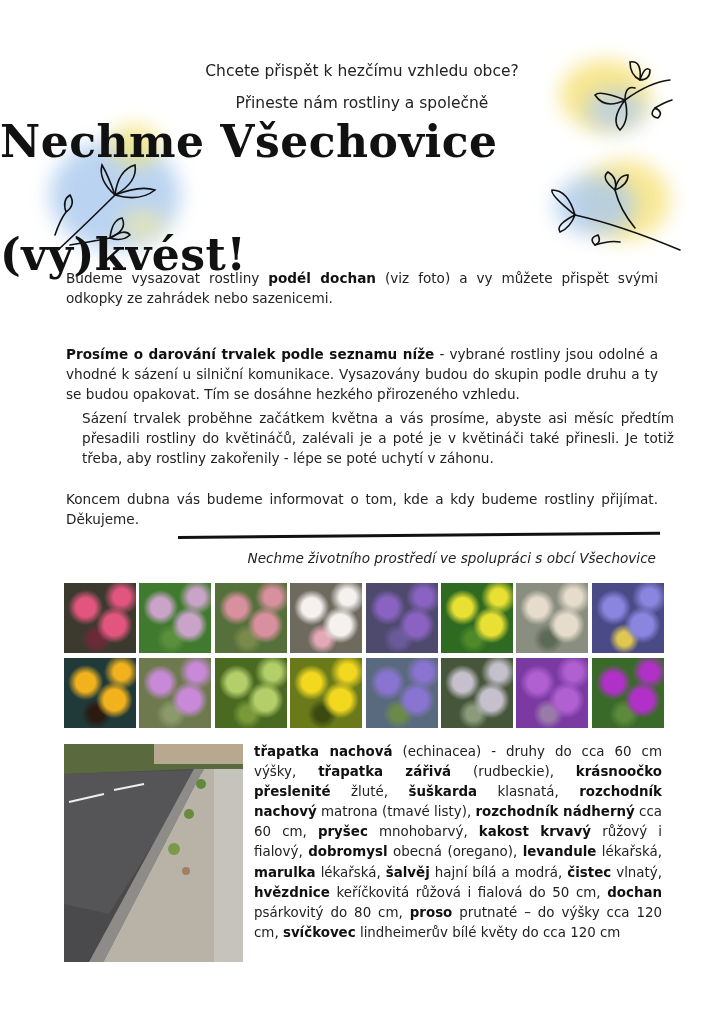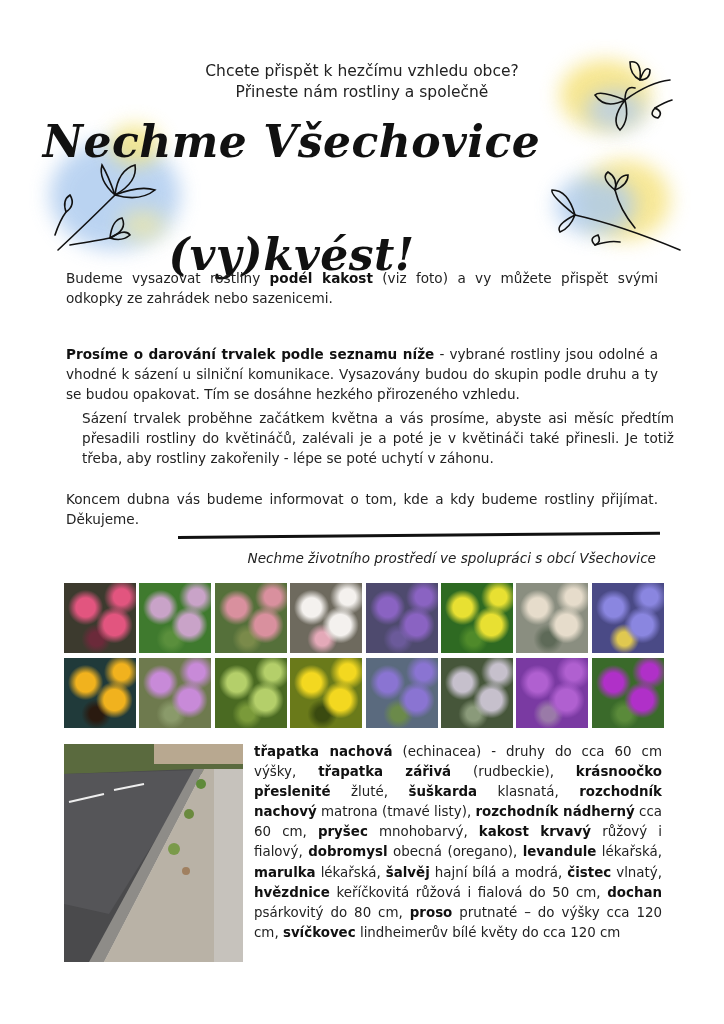--- a/index.html
+++ b/index.html
@@ -1,20 +1,20 @@
 <!DOCTYPE html>
 <html><head>
 <meta charset="utf-8">
 <style>
   html, body { margin:0; padding:0; background:#ffffff; }
   body { width:724px; height:1024px; position:relative; overflow:hidden;
          font-family:"DejaVu Sans", sans-serif; color:#1a1a1a; }
   .abs { position:absolute; }
   .intro { left:0; width:724px; text-align:center; font-size:15.5px; line-height:22px; color:#222; }
-  .title { left:0; width:583px; text-align:center; font-family:"DejaVu Serif", serif; font-style:italic;
+  .title { left:0; width:583px; font-family:"DejaVu Serif", serif; 
            font-weight:bold; color:#111; letter-spacing:0.5px; }
   .t1 { top:112px; font-size:44px; line-height:60px; }
   .t2 { top:186px; font-size:44px; line-height:60px;margin-top:39px; }
   .para { left:66px; width:592px; font-size:13.6px; line-height:20px; text-align:justify; color:#222; }
   .para b { font-weight:bold; color:#111; }
   .sig-line { left:178px; top:536px; width:482px; height:3px; background:#111; transform:rotate(-0.5deg); transform-origin:left; }
   .sig { right:68px; top:550px; font-size:13.6px; font-style:italic; color:#222; }
   .grid { left:64px; top:583px; width:596px; display:grid; grid-template-columns:repeat(8, 72px);
           grid-template-rows:70px 70px; column-gap:3.4px; row-gap:5px; }
   .tile { width:72px; height:70px; position:relative; overflow:hidden; }
@@ -66,26 +66,26 @@
     <path d="M35 165 Q15 175 20 182 Q30 178 35 165"></path>
     <path d="M75 140 Q80 160 95 178"></path>
     <path d="M75 140 Q60 128 68 122 Q78 128 75 140"></path>
     <path d="M75 140 Q78 125 88 125 Q88 135 75 140"></path>
     <path d="M55 195 Q70 190 80 192"></path>
     <path d="M55 195 Q48 188 58 185 Q62 192 55 195"></path>
   </g>
 </svg>
 
 <div class="abs intro" style="top:60px;">Chcete přispět k hezčímu vzhledu obce?</div>
-<div class="abs intro" style="top:81px;">Přineste nám rostliny a společně</div>
+<div class="abs intro" style="top:92px;">Přineste nám rostliny a společně</div>
 <div class="abs title t1">Nechme Všechovice</div>
 <div class="abs title t2">(vy)kvést!</div>
 
 <div class="abs para" style="top:268px;">
-  <span>Budeme vysazovat rostliny </span><b>podél kakost</b><span> (viz foto) a vy můžete přispět svými odkopky ze zahrádek nebo sazenicemi.</span>
+  <span>Budeme vysazovat rostliny </span><b>podél dochan</b><span> (viz foto) a vy můžete přispět svými odkopky ze zahrádek nebo sazenicemi.</span>
 </div>
 <div class="abs para" style="top:344px;">
   <b>Prosíme o darování trvalek podle seznamu níže</b><span> - vybrané rostliny jsou odolné a vhodné k sázení u silniční komunikace. Vysazovány budou do skupin podle druhu a ty se budou opakovat. Tím se dosáhne hezkého přirozeného vzhledu.</span>
 </div>
 <div class="abs para" style="top:408px;margin-left:16px;">Sázení trvalek proběhne začátkem května a vás prosíme, abyste asi měsíc předtím přesadili rostliny do květináčů, zalévali je a poté je v květináči také přinesli. Je totiž třeba, aby rostliny zakořenily - lépe se poté uchytí v záhonu.</div>
 <div class="abs para" style="top:489px;">Koncem dubna vás budeme informovat o tom, kde a kdy budeme rostliny přijímat. Děkujeme.</div>
 
 <div class="abs sig-line"></div>
 <div class="abs sig">Nechme životního prostředí ve spolupráci s obcí Všechovice</div>
 

